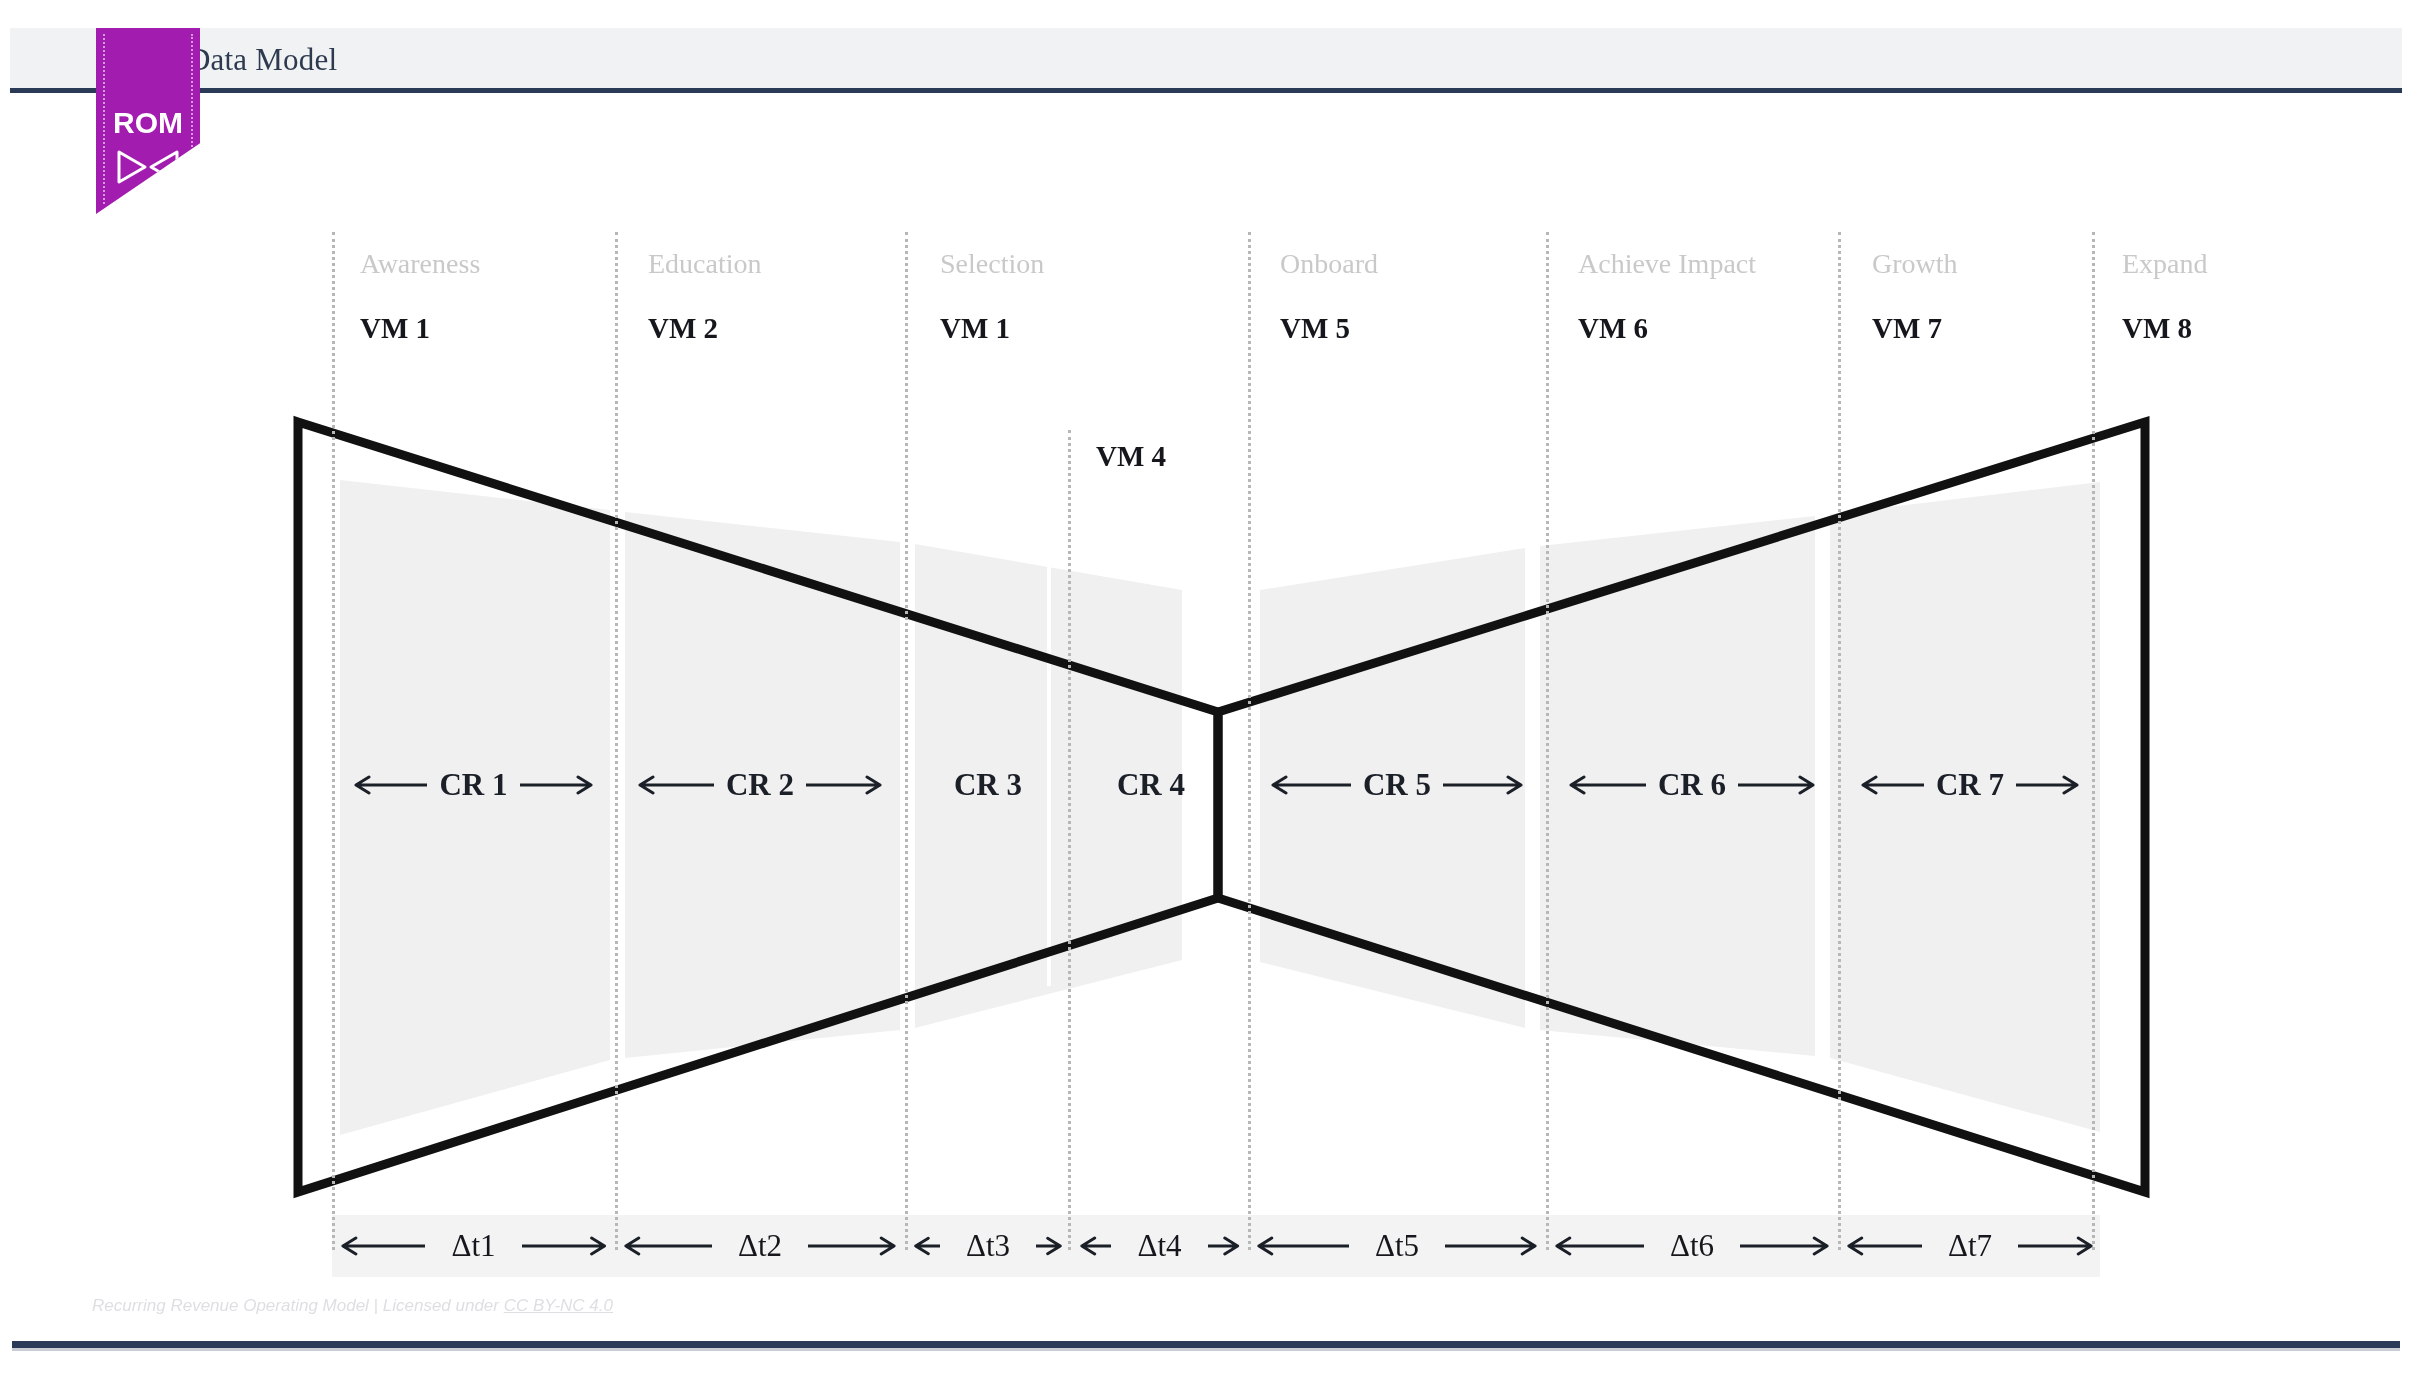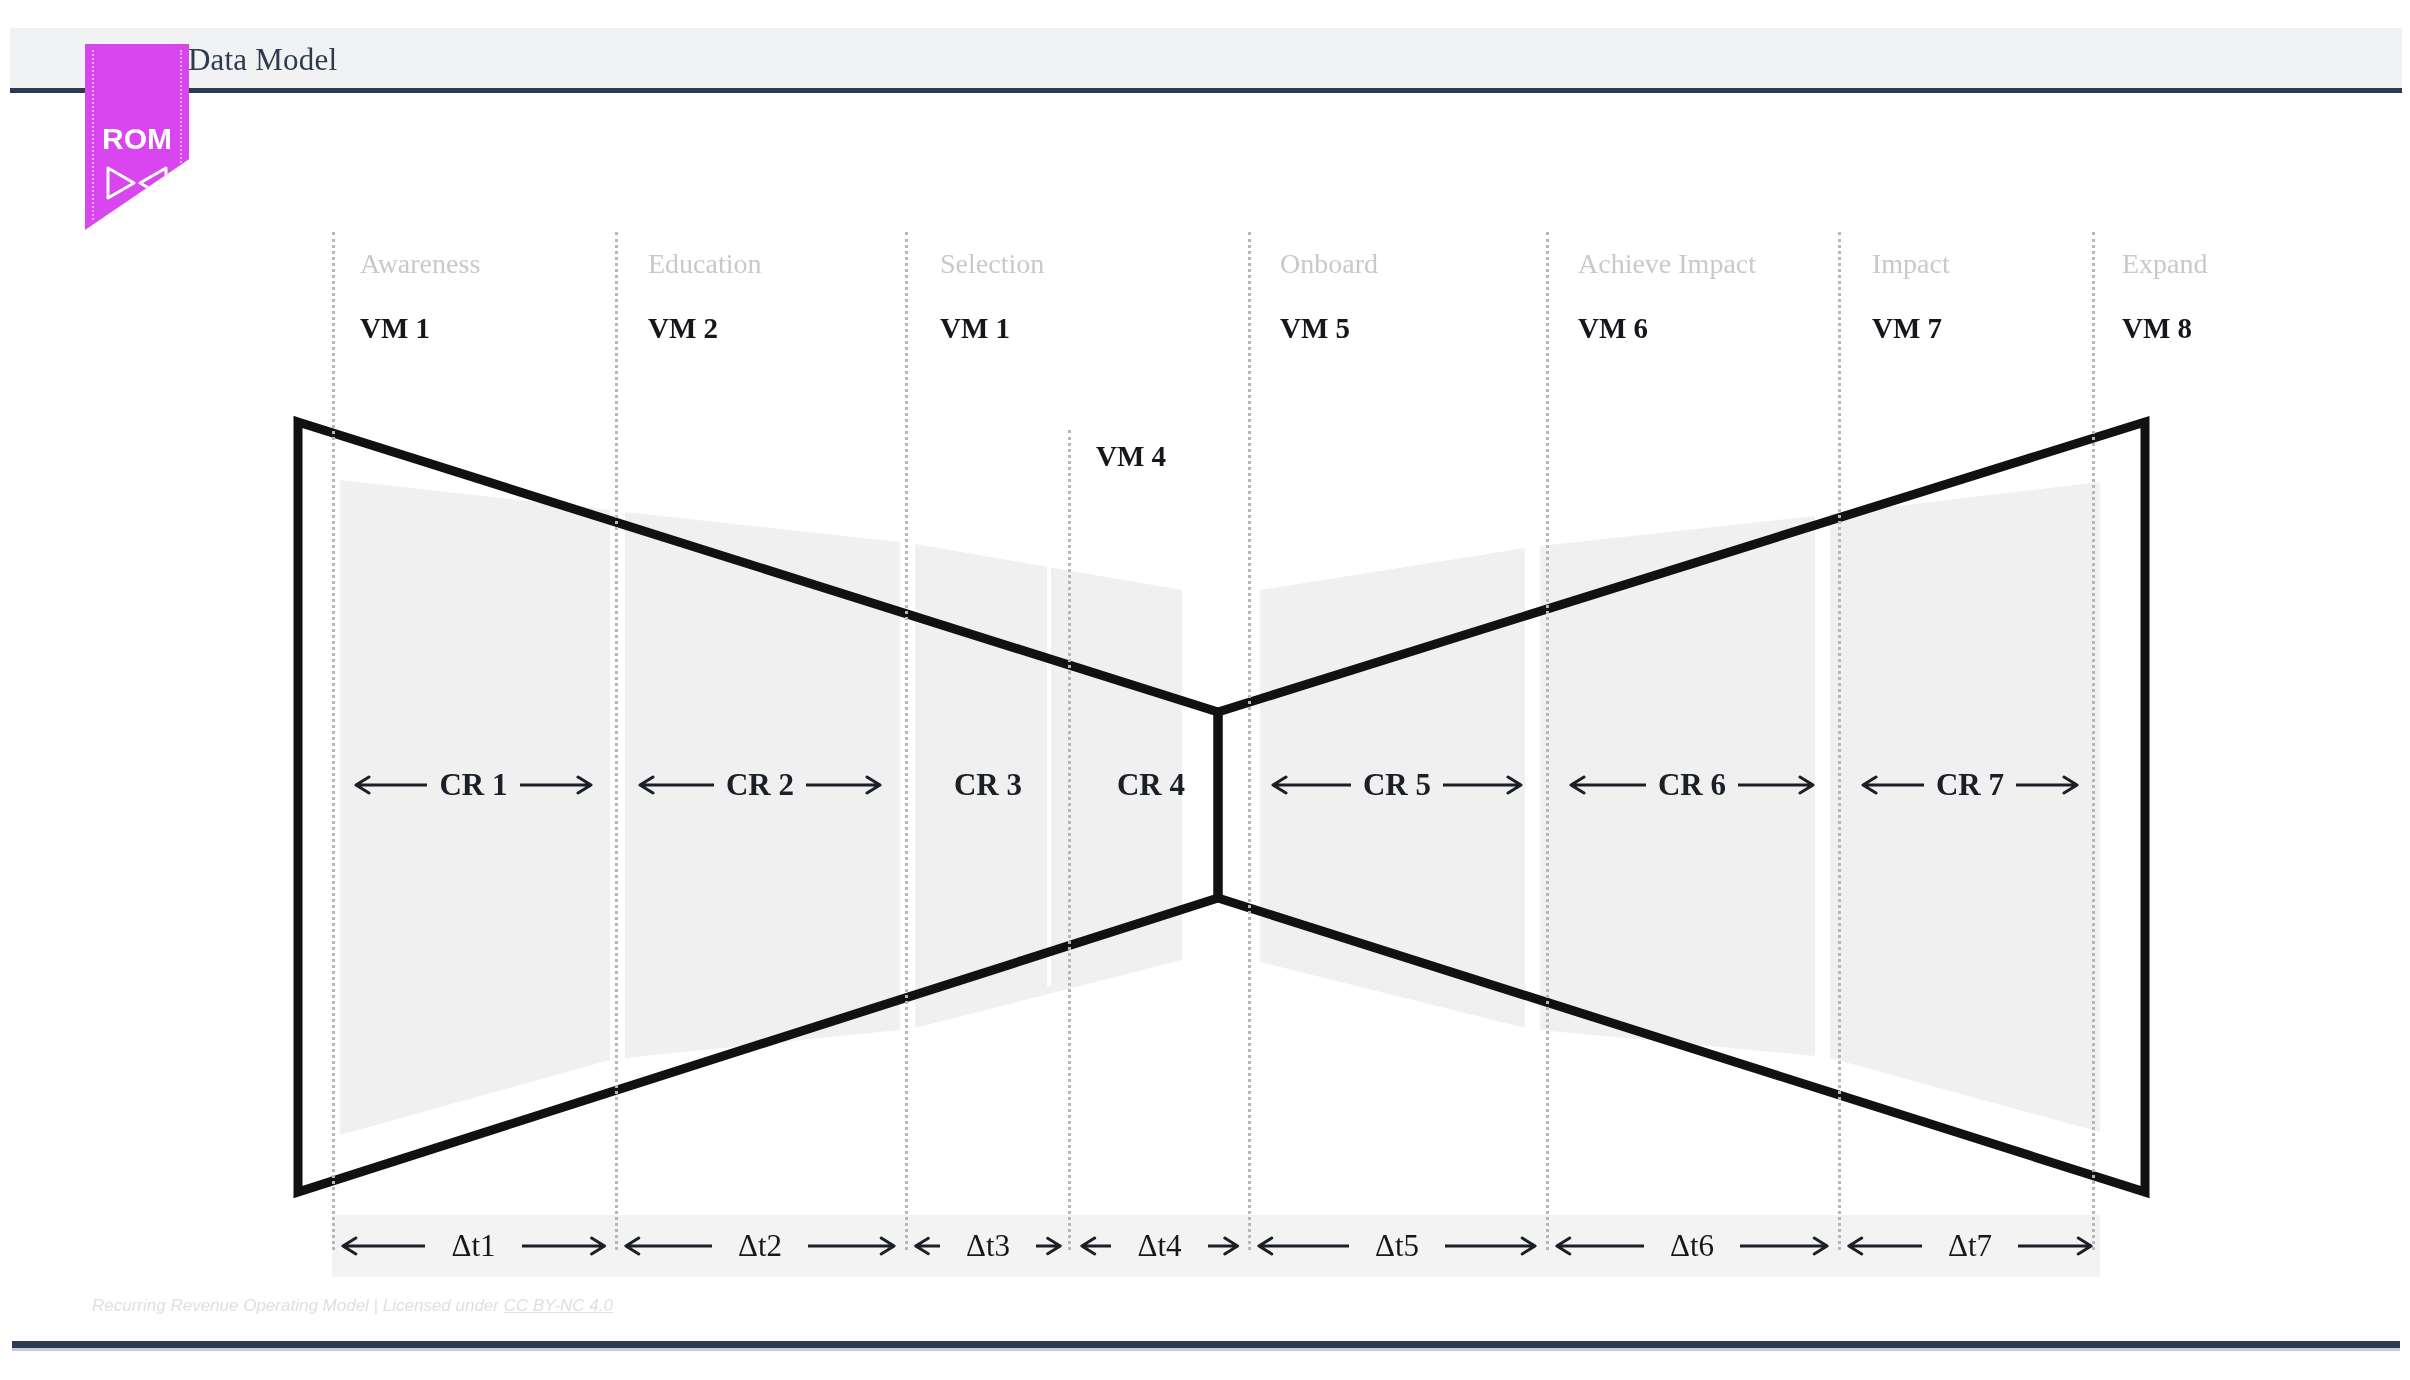--- a/index.html
+++ b/index.html
@@ -45,29 +45,28 @@
     font-size: 31px;
     color: #2d3a4f;
     font-family: "Liberation Serif", "DejaVu Serif", serif;
     letter-spacing: 0.2px;
     white-space: nowrap;
   }
 
   
   .ribbon {
     position: absolute;
-    left: 85px;
+    left: 96px;
     top: 28px;
     width: 104px;
     height: 186px;
-    background: #d946ef;
+    background: #a21caf;
     -webkit-clip-path: polygon(0 0, 100% 0, 100% 62%, 0 100%);
     clip-path: polygon(0 0, 100% 0, 100% 62%, 0 100%);
     z-index: 4;
-    margin-top: 16px;
   }
   .ribbon-dots-l, .ribbon-dots-r {
     position: absolute;
     top: 6px;
     width: 0;
     height: 170px;
     border-left: 2px dotted rgba(255,255,255,0.55);
   }
   .ribbon-dots-l { left: 7px; }
   .ribbon-dots-r { left: 95px; height: 120px; }
@@ -293,21 +292,21 @@
       <div class="gridline" style="left: 1838px;"></div>
       <div class="gridline" style="left: 2092px;"></div>
       <div class="gridline" style="left: 1068px; top: 430px; height: 820px;"></div>
     </div>
   <div id="stage-layer">
       <div class="stage-label" style="left: 360px;">Awareness</div>
       <div class="stage-label" style="left: 648px;">Education</div>
       <div class="stage-label" style="left: 940px;">Selection</div>
       <div class="stage-label" style="left: 1280px;">Onboard</div>
       <div class="stage-label" style="left: 1578px;">Achieve Impact</div>
-      <div class="stage-label" style="left: 1872px;">Impact</div>
+      <div class="stage-label" style="left: 1872px;">Growth</div>
       <div class="stage-label" style="left: 2122px;">Expand</div>
     </div>
   <div id="vm-layer">
       <div class="vm-label" style="left: 360px;">VM 1</div>
       <div class="vm-label" style="left: 648px;">VM 2</div>
       <div class="vm-label" style="left: 940px;">VM 1</div>
       <div class="vm-label" style="left: 1280px;">VM 5</div>
       <div class="vm-label" style="left: 1578px;">VM 6</div>
       <div class="vm-label" style="left: 1872px;">VM 7</div>
       <div class="vm-label" style="left: 2122px; text-align: center;">VM 8</div>

